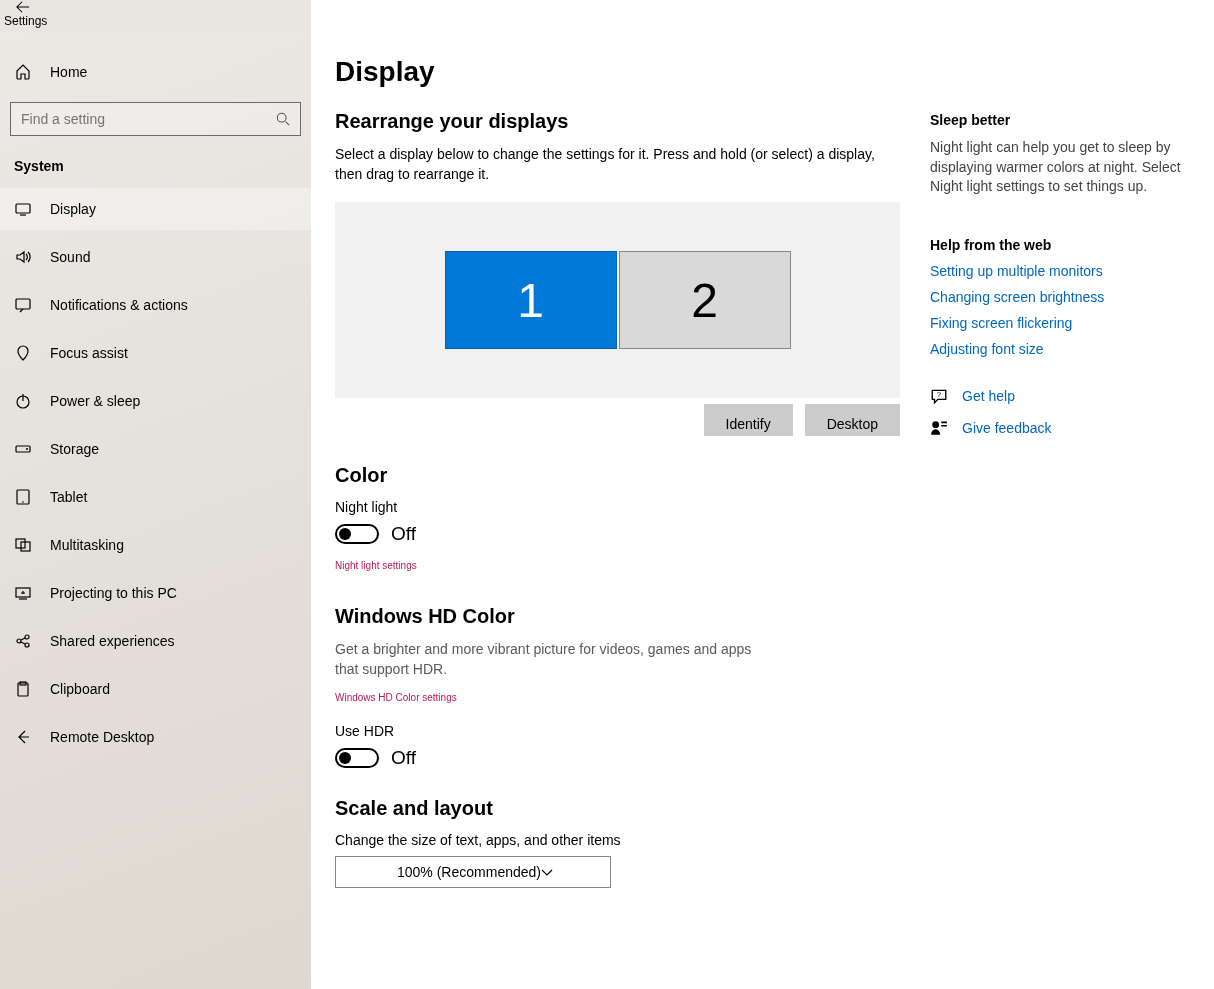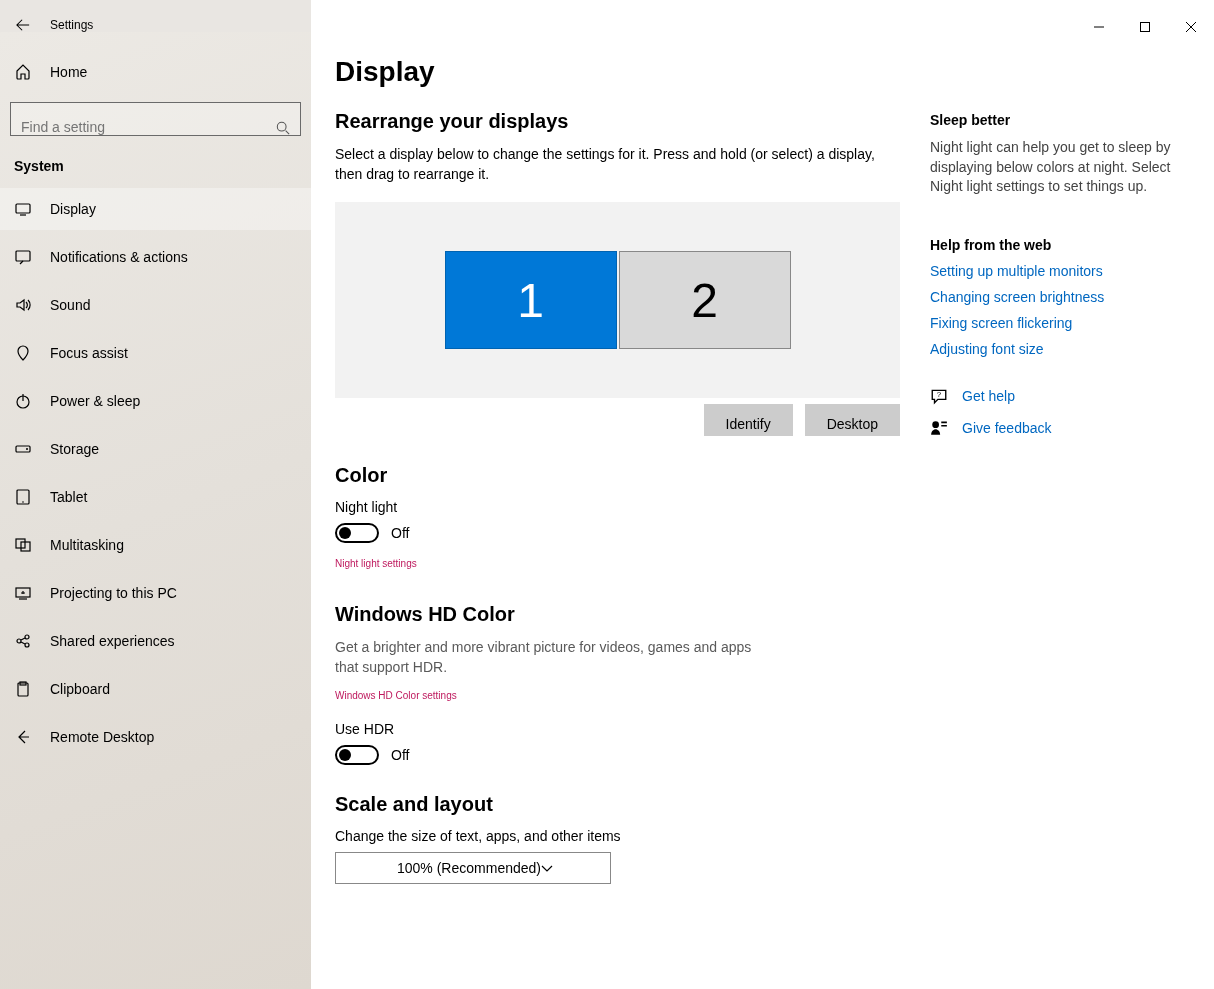--- a/index.html
+++ b/index.html
@@ -2,24 +2,25 @@
 <html><head>
 <meta charset="utf-8">
 <style>
   * { margin: 0; padding: 0; box-sizing: border-box; font-family: "Segoe UI", Arial, sans-serif; }
   html, body { height: 100%; width: 100%; overflow: hidden; background: #fff; }
 
   
   #titlebar {
     height: 32px;
     display: flex;
-    align-items: flex-end;
+    align-items: flex-start;
     background: linear-gradient(to right, #e9e6e2 0%, #e9e6e2 25.6%, #ffffff 25.6%, #ffffff 100%);
     font-size: 12px;
     color: #000;
+    flex-direction: column;
   }
   #titlebar .back {
     width: 46px; display: flex; align-items: center; justify-content: center;
   }
   #titlebar .back svg { width: 14px; height: 14px; }
   #titlebar .title { flex: 0 0 auto; display: flex; align-items: center; padding-left: 4px;}
   #titlebar .spacer { flex: 1; }
   #titlebar .winbtn {
     width: 46px; display: flex; align-items: center; justify-content: center;
   }
@@ -49,21 +50,21 @@
     width: 18px; height: 18px; display: flex; align-items: center; justify-content: center;
   }
   #sidebar .navitem .ic svg, #sidebar .home .ic svg { width: 16px; height: 16px; }
   #sidebar .navitem span.lbl, #sidebar .home span.lbl { font-size: 14px; }
 
   #sidebar .search {
     margin: 0 10px 22px 10px;
     height: 34px;
     border: 1px solid #6a6a6a;
     background: rgba(255,255,255,0.25);
-    display: flex; align-items: flex-end;
+    display: flex; align-items: center;
     padding: 0 10px;
   }
   #sidebar .search input {
     flex: 1; border: none; background: transparent; outline: none;
     font-size: 14px; color: #555;
   }
   #sidebar .search .ic { width: 14px; height: 14px; color:#555;}
   #sidebar .search .ic svg { width: 14px; height: 14px; }
 
   #sidebar .category {
@@ -113,21 +114,21 @@
   
   .toggle-row { display:flex; align-items:center; gap:12px; margin-bottom:10px;}
   .toggle {
     width:44px; height:20px; border:2px solid #000; border-radius:10px;
     position:relative; background:#fff;
   }
   .toggle::after {
     content:""; position:absolute; left:2px; top:2px; width:12px; height:12px;
     border-radius:50%; background:#000;
   }
-  .toggle-state { font-size:14px;text-align:right;}
+  .toggle-state { font-size:19px;text-align:right;}
 
   
   .dropdown {
     width: 276px; height:32px; border:1px solid #888;
     display:flex; align-items:center; justify-content:center;
     padding:0 8px 0 12px; font-size:14px; margin-top:8px; margin-bottom:20px;
   }
   .dropdown svg { width:12px; height:12px;}
 
   
@@ -198,34 +199,34 @@
             <svg viewBox="0 0 16 16">
               <rect x="1" y="3" width="14" height="9" rx="1" fill="none" stroke="#000" stroke-width="1.2"></rect>
               <path d="M5 14h6" stroke="#000" stroke-width="1.2"></path>
             </svg>
           </span>
         <span class="lbl">Display</span>
       </div>
       <div class="navitem">
         <span class="ic">
             <svg viewBox="0 0 16 16">
+              <path d="M2 6v4h3l4 3V3L5 6Z" fill="none" stroke="#000" stroke-width="1.2"></path>
+              <path d="M11 5a4 4 0 0 1 0 6M13 3a7 7 0 0 1 0 10" fill="none" stroke="#000" stroke-width="1.2"></path>
+            </svg>
+          </span>
+        <span class="lbl">Sound</span>
+      </div>
+      <div class="navitem">
+        <span class="ic">
+            <svg viewBox="0 0 16 16">
               <rect x="1" y="2" width="14" height="10" rx="1" fill="none" stroke="#000" stroke-width="1.2"></rect>
               <path d="M5 15l3-3" stroke="#000" stroke-width="1.2"></path>
             </svg>
           </span>
         <span class="lbl">Notifications &amp; actions</span>
-      </div>
-      <div class="navitem">
-        <span class="ic">
-            <svg viewBox="0 0 16 16">
-              <path d="M2 6v4h3l4 3V3L5 6Z" fill="none" stroke="#000" stroke-width="1.2"></path>
-              <path d="M11 5a4 4 0 0 1 0 6M13 3a7 7 0 0 1 0 10" fill="none" stroke="#000" stroke-width="1.2"></path>
-            </svg>
-          </span>
-        <span class="lbl">Sound</span>
       </div>
       <div class="navitem">
         <span class="ic">
             <svg viewBox="0 0 16 16">
               <path d="M8 1a5 5 0 0 1 5 5c0 4-5 9-5 9S3 10 3 6a5 5 0 0 1 5-5Z" fill="none" stroke="#000" stroke-width="1.2"></path>
             </svg>
           </span>
         <span class="lbl">Focus assist</span>
       </div>
       <div class="navitem">
@@ -343,21 +344,21 @@
       <div class="dropdown">
         <span>100% (Recommended)</span>
         <svg viewBox="0 0 12 12">
             <path d="M1 4l5 5 5-5" fill="none" stroke="#000" stroke-width="1.2"></path>
           </svg>
       </div>
     </div>
 
     <div id="aside">
       <h3>Sleep better</h3>
-      <p>Night light can help you get to sleep by displaying below colors at night. Select Night light settings to set things up.</p>
+      <p>Night light can help you get to sleep by displaying warmer colors at night. Select Night light settings to set things up.</p>
 
       <h3>Help from the web</h3>
       <div class="linklist" style="margin-bottom:30px;">
         <a>Setting up multiple monitors</a>
         <a>Changing screen brightness</a>
         <a>Fixing screen flickering</a>
         <a>Adjusting font size</a>
       </div>
 
       <div class="actionlink">

